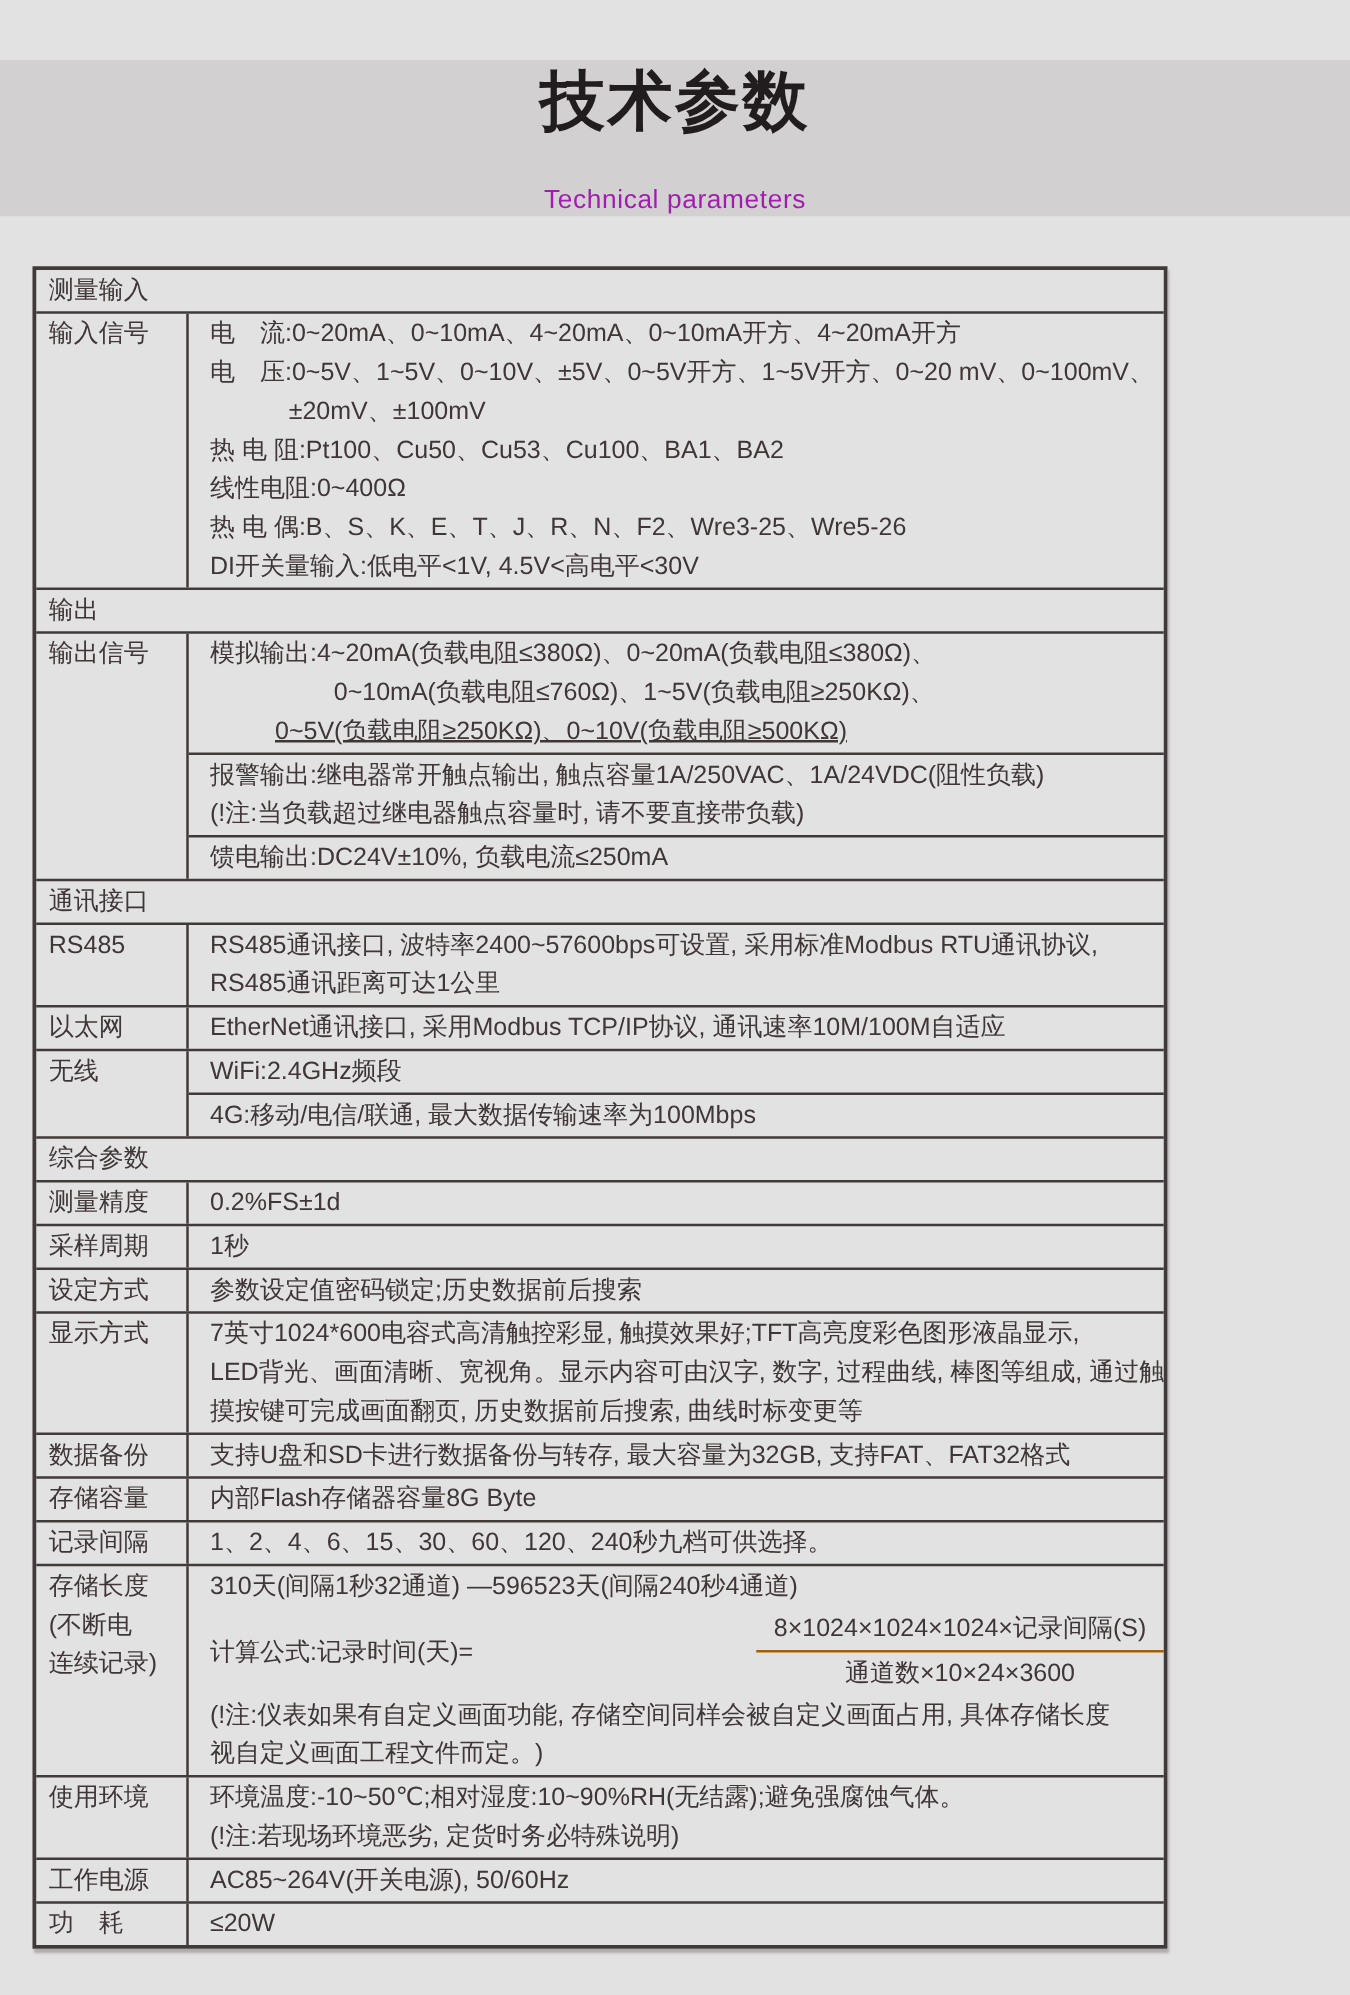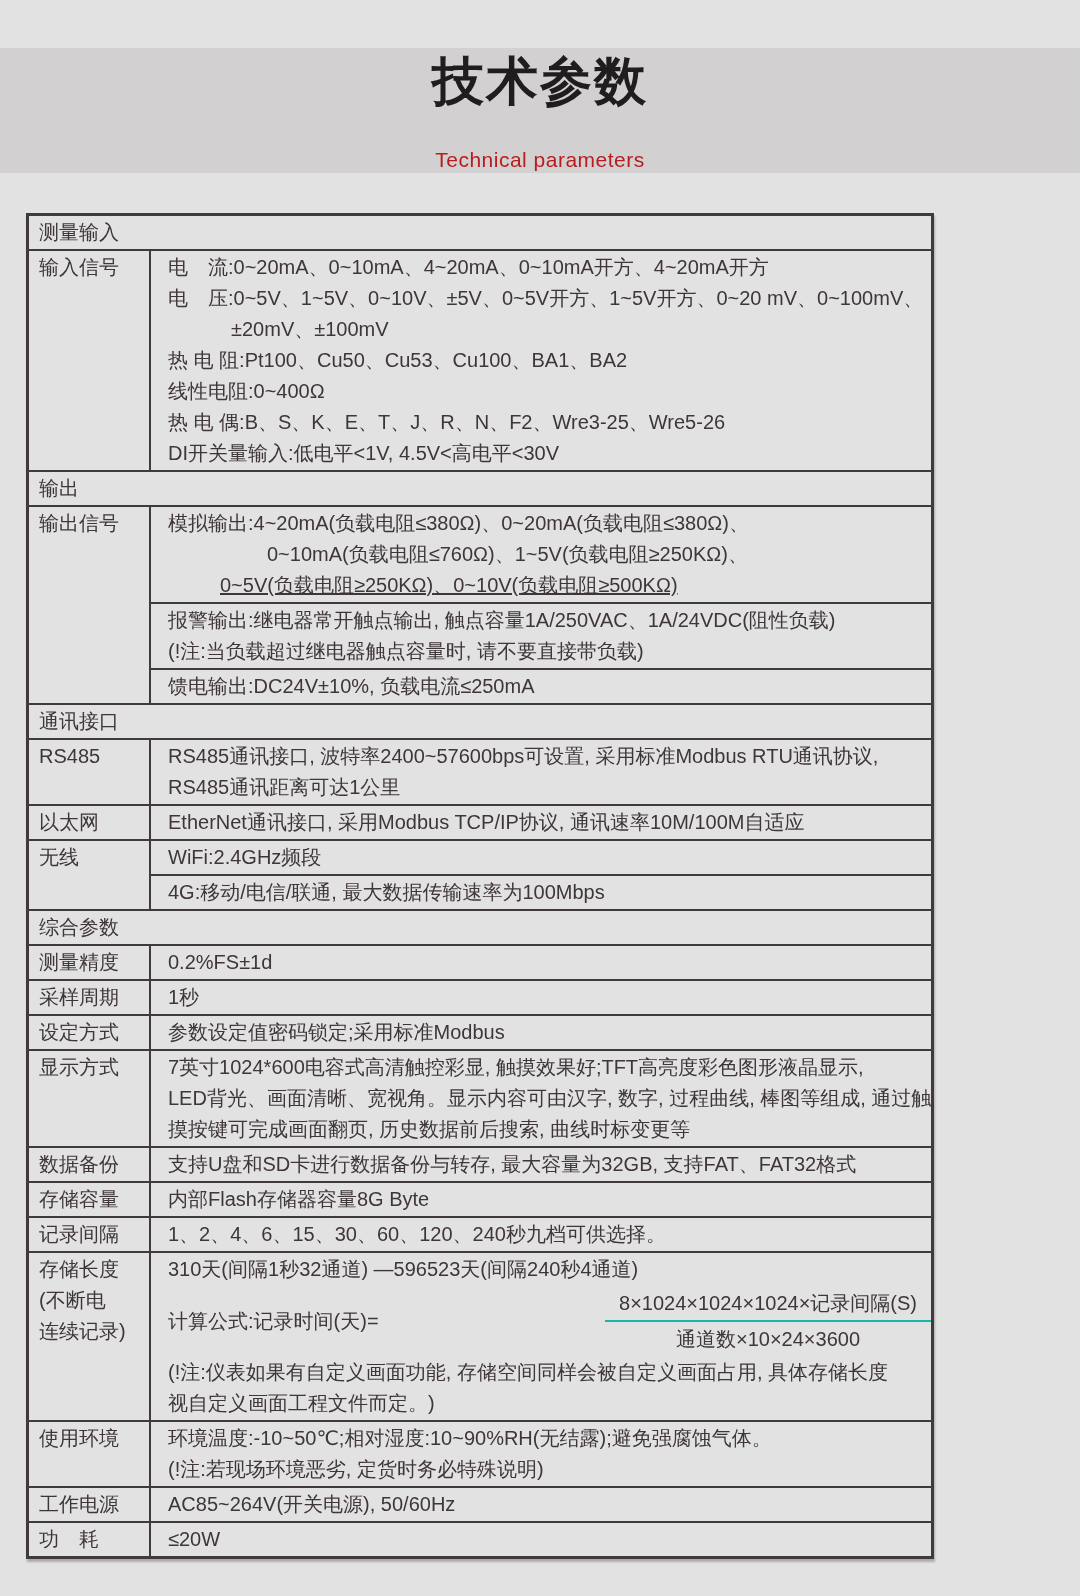--- a/index.html
+++ b/index.html
@@ -14,21 +14,21 @@
   .title-band{
     position:absolute;left:0;top:48px;width:1080px;height:125px;
     background:#d2d0d1;
     display:flex;flex-direction:column;align-items:center;justify-content:center;
     padding-top:2px;box-sizing:border-box;gap:23px;
   }
   .page-title{
     font-size:52px;font-weight:700;color:#211c1d;letter-spacing:2px;line-height:58px;
   }
   .page-subtitle{
-    font-size:21px;color:#b91c1c;line-height:24px;margin-top:15px;letter-spacing:0.5px;
+    font-size:21px;color:#a21caf;line-height:24px;margin-top:15px;letter-spacing:0.5px;
   }
   .spec-table{
     position:absolute;left:26px;top:213px;width:908px;
     border:3px solid #413a3b;
     box-sizing:border-box;
     background:transparent;
     box-shadow:1px 3px 2px rgba(110,104,104,0.45);
     font-size:20px;
   }
   .trow{display:flex;border-top:2px solid #413a3b;}
@@ -50,21 +50,21 @@
     line-height:31px;padding-left:17px;padding-right:6px;
     white-space:nowrap;overflow:hidden;
   }
   .formula-line{
     display:flex;align-items:center;
     padding-left:17px;margin:3px 0;white-space:nowrap;justify-content:space-between;
   }
   .frac{
     display:inline-flex;flex-direction:column;text-align:center;margin-left:10px;
   }
-  .frac-num{border-bottom:2px solid #14b8a6;padding:0 14px 2px;line-height:30px;}
+  .frac-num{border-bottom:2px solid #a16207;padding:0 14px 2px;line-height:30px;}
   .frac-den{padding-top:2px;line-height:30px;}
 </style>
 </head>
 <body>
 
 <div class="title-band">
   <div class="page-title">技术参数</div>
   <div class="page-subtitle">Technical parameters</div>
 </div>
 
@@ -169,21 +169,21 @@
           <div class="line">1秒</div>
         </div>
       </div>
     </div>
     <div class="trow">
       <div class="cell-label">
         <div class="label-line">设定方式</div>
       </div>
       <div class="cell-content">
         <div class="sub">
-          <div class="line">参数设定值密码锁定;采用标准Modbus</div>
+          <div class="line">参数设定值密码锁定;历史数据前后搜索</div>
         </div>
       </div>
     </div>
     <div class="trow">
       <div class="cell-label">
         <div class="label-line">显示方式</div>
       </div>
       <div class="cell-content">
         <div class="sub">
           <div class="line">7英寸1024*600电容式高清触控彩显, 触摸效果好;TFT高亮度彩色图形液晶显示,</div>

